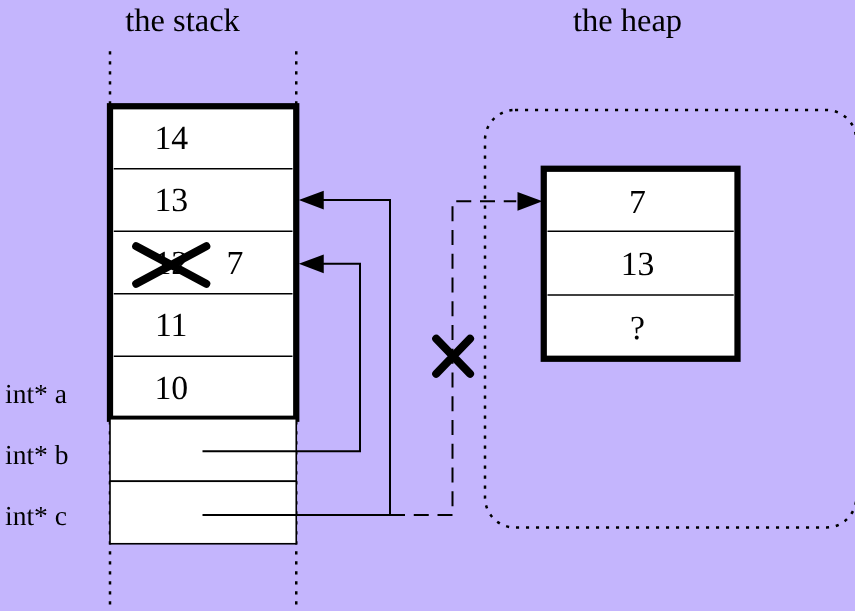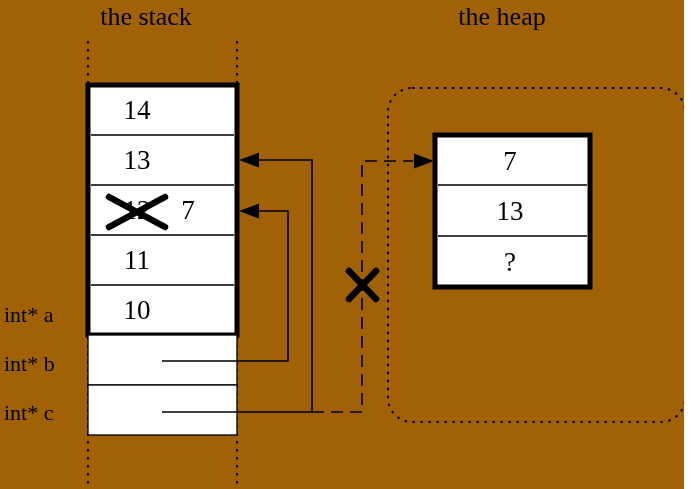--- a/index.html
+++ b/index.html
@@ -4,21 +4,21 @@
 <style>
   html, body {
     margin: 0;
     padding: 0;
     background: #ffffff;
   }
   .canvas {
     position: relative;
     width: 684px;
     height: 489px;
-    background: #a16207;
+    background: #c4b5fd;
     overflow: hidden;
   }
   svg {
     display: block;
     width: 692px;
     height: 489px;
   }
   text {
     font-family: "Liberation Serif", "DejaVu Serif", serif;
     fill: #000000;

